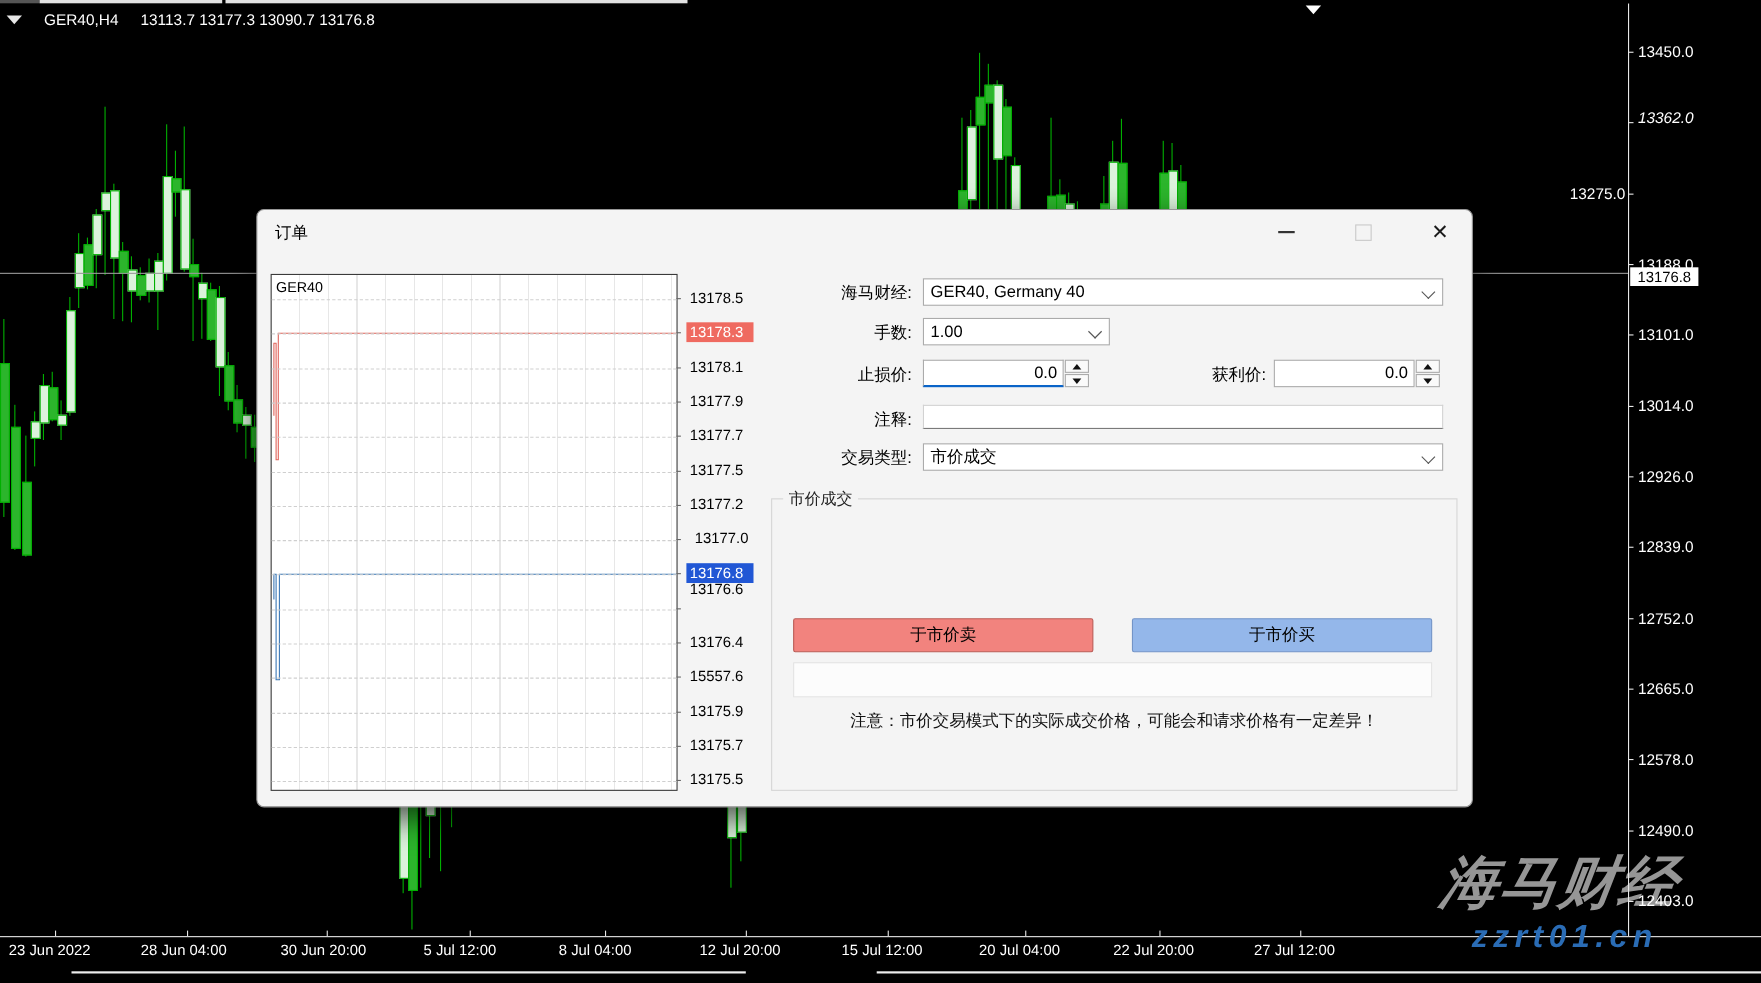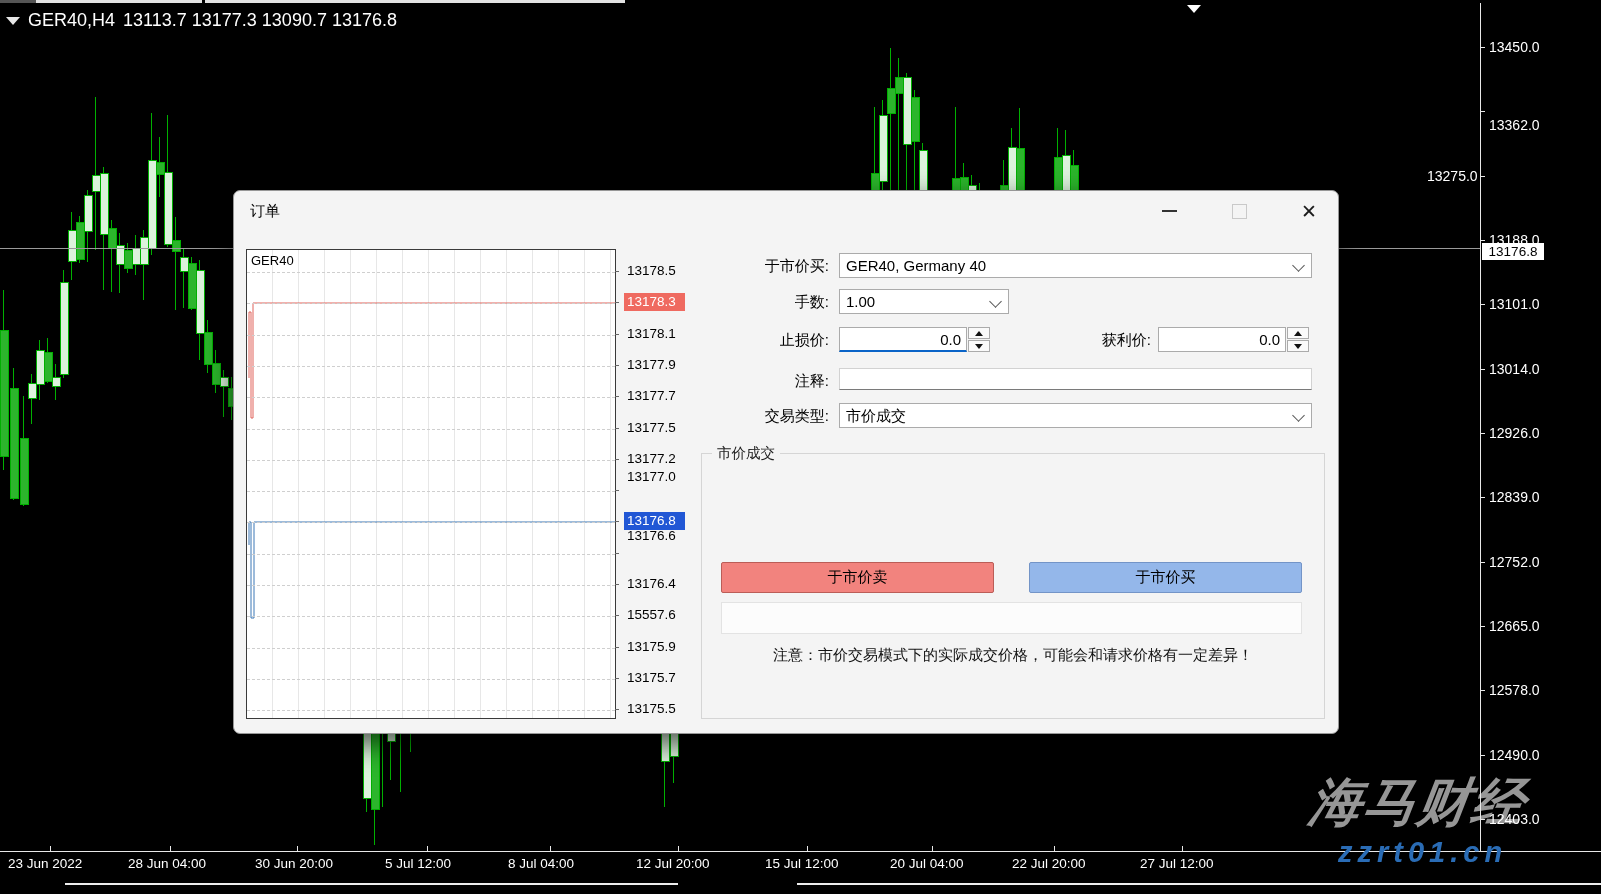--- a/index.html
+++ b/index.html
@@ -3,21 +3,21 @@
 <meta charset="utf-8">
 <style>
   html,body{margin:0;padding:0;background:#000;}
   .stage{position:relative;width:1601px;height:894px;background:#000;overflow:hidden;
          font-family:"Liberation Sans","DejaVu Sans",sans-serif;}
   .abs{position:absolute;}
 
   
   .topstrip{left:0;top:0;width:1601px;height:3px;background:#000;z-index:4;}
   .topstrip .seg{position:absolute;top:0;height:3px;}
-  .symbol-header{left:6px;top:10px;color:#fff;font-size:18px;z-index:4;display:flex;align-items:center;gap:8px;}
+  .symbol-header{left:6px;top:10px;color:#fff;font-size:14px;z-index:4;display:flex;align-items:center;gap:20px;}
   .tri-down{width:0;height:0;border-left:7px solid transparent;border-right:7px solid transparent;border-top:8px solid #e8e8e8;}
   .scroll-tri{left:1187px;top:5px;width:0;height:0;border-left:7px solid transparent;border-right:7px solid transparent;border-top:8px solid #fff;z-index:4;}
   .axis-v{left:1480px;top:3px;width:1px;height:848px;background:#e8e8e8;z-index:3;}
   .axis-h{left:0;top:851px;width:1601px;height:1px;background:#e8e8e8;z-index:3;}
   .price-line{left:0;top:248px;width:1480px;height:1px;background:#9a9a9a;z-index:1;}
   .pa-label{position:absolute;color:#fff;font-size:14px;z-index:3;}
   .pa-tick{position:absolute;width:5px;height:1px;background:#e8e8e8;z-index:3;}
   .pa-current{left:1482px;top:243px;width:62px;height:17px;background:#fff;color:#000;
               font-size:13.5px;text-align:center;line-height:17px;z-index:4;}
   .ta-label{position:absolute;top:856px;color:#fff;font-size:13.5px;white-space:nowrap;z-index:3;}
@@ -212,21 +212,21 @@
     </div>
 
   <div class="abs price-line"></div>
 
   <div class="abs axis-v"></div>
   <div class="abs axis-h"></div>
   <div id="price-axis">
       <div class="pa-tick" style="left: 1480px; top: 47px;"></div>
       <div class="pa-label" style="left: 1489px; top: 39px;">13450.0</div>
       <div class="pa-tick" style="left: 1480px; top: 111px;"></div>
-      <div class="pa-label" style="left: 1489px; top: 117px;">13362.0</div>
+      <div class="pa-label" style="left: 1489px; top: 99px; font-style: italic;">13362.0</div>
       <div class="pa-tick" style="left: 1480px; top: 176px;"></div>
       <div class="pa-label" style="left: 1427px; top: 168px;">13275.0</div>
       <div class="pa-tick" style="left: 1480px; top: 240px;"></div>
       <div class="pa-label" style="left: 1489px; top: 232px;">13188.0</div>
       <div class="pa-tick" style="left: 1480px; top: 304px;"></div>
       <div class="pa-label" style="left: 1489px; top: 296px;">13101.0</div>
       <div class="pa-tick" style="left: 1480px; top: 369px;"></div>
       <div class="pa-label" style="left: 1489px; top: 361px;">13014.0</div>
       <div class="pa-tick" style="left: 1480px; top: 433px;"></div>
       <div class="pa-label" style="left: 1489px; top: 425px;">12926.0</div>
@@ -318,39 +318,39 @@
           <div class="tl-label" style="top: 76px;">13178.1</div>
           <div class="tl-tick" style="top: 116px;"></div>
           <div class="tl-label" style="top: 107px;">13177.9</div>
           <div class="tl-tick" style="top: 147px;"></div>
           <div class="tl-label" style="top: 138px;">13177.7</div>
           <div class="tl-tick" style="top: 179px;"></div>
           <div class="tl-label" style="top: 170px;">13177.5</div>
           <div class="tl-tick" style="top: 210px;"></div>
           <div class="tl-label" style="top: 201px;">13177.2</div>
           <div class="tl-tick" style="top: 241px;"></div>
-          <div class="tl-label" style="top: 219px;">13177.0</div>
+          <div class="tl-label" style="top: 232px; text-align: center;">13177.0</div>
           <div class="tl-tick" style="top: 272px;"></div>
           <div class="tl-label tl-hl-bid" style="top: 263px;">13176.8</div>
           <div class="tl-tick" style="top: 304px;"></div>
           <div class="tl-label" style="top: 278px;">13176.6</div>
           <div class="tl-tick" style="top: 335px;"></div>
           <div class="tl-label" style="top: 326px;">13176.4</div>
           <div class="tl-tick" style="top: 366px;"></div>
           <div class="tl-label" style="top: 357px;">15557.6</div>
           <div class="tl-tick" style="top: 398px;"></div>
           <div class="tl-label" style="top: 389px;">13175.9</div>
           <div class="tl-tick" style="top: 429px;"></div>
           <div class="tl-label" style="top: 420px;">13175.7</div>
           <div class="tl-tick" style="top: 460px;"></div>
           <div class="tl-label" style="top: 451px;">13175.5</div>
         </div>
     </div>
 
-    <div class="flabel" style="left:490px;top:66px;">于市价买:</div>
+    <div class="flabel" style="left:490px;top:66px;">海马财经:</div>
     <div class="combo" style="left:605px;top:62px;width:473px;">
       <span>GER40, Germany 40</span>
       <span class="chev"></span>
     </div>
 
     <div class="flabel" style="left:490px;top:102px;">手数:</div>
     <div class="combo" style="left:605px;top:98px;width:170px;">
       <span>1.00</span>
       <span class="chev"></span>
     </div>

